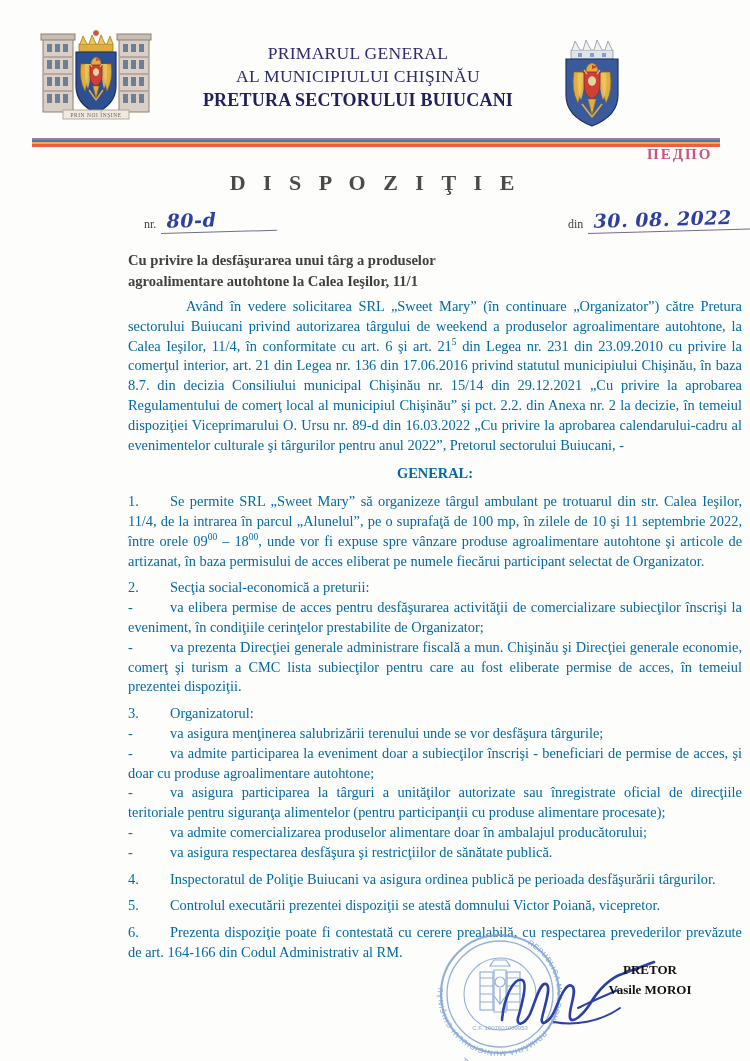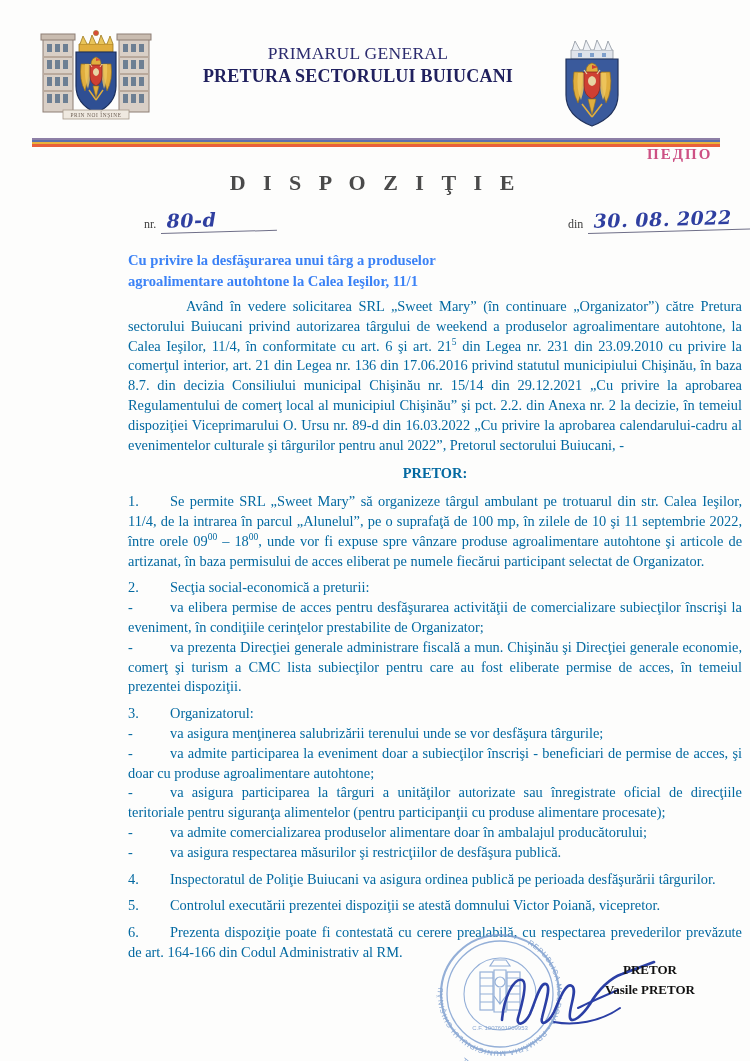--- a/index.html
+++ b/index.html
@@ -142,21 +142,21 @@
   .meta-din .meta-value { min-width: 152px; }
 
   
   .subject {
     position: absolute;
     left: 128px; top: 250px;
     width: 420px;
     font-size: 14.6px;
     font-weight: bold;
     line-height: 1.45;
-    color: #3b82f6;
+    color: #404040;
   }
 
   
   .body {
     position: absolute;
     left: 128px; top: 297px;
     width: 614px;
     font-size: 14.4px;
     line-height: 1.375;
     text-align: justify;
@@ -287,20 +287,21 @@
       <path d="M54 66 l7 10 M68 66 l-7 10" stroke="#e0ae3e" stroke-width="1.4"></path>
 
       <g>
         <rect x="28" y="86" width="66" height="9" fill="#efe9e0" stroke="#a6988a" stroke-width=".8"></rect>
         <text x="61" y="93" font-family="Liberation Serif, serif" font-size="5.4" text-anchor="middle" fill="#6a5d52" letter-spacing=".6">PRIN NOI ÎNŞINE</text>
       </g>
     </svg>
 
     <div class="head-title">
       <div class="l1">PRIMARUL GENERAL</div>
+      <div class="l2">AL MUNICIPIULUI CHIŞINĂU</div>
       <div class="l3">PRETURA SECTORULUI BUIUCANI</div>
     </div>
 
     <svg class="crest-right" viewBox="0 0 66 104">
       <g>
         <path d="M12 24 h42 v9 h-42 z" fill="#dfe3ea" stroke="#8d949e" stroke-width=".8"></path>
         <path d="M13 24 l3 -9 l5 9 M24 24 l3 -10 l5 10 M35 24 l3 -10 l5 10 M46 24 l3 -9 l4 9" fill="#eef1f5" stroke="#8d949e" stroke-width=".8"></path>
         <rect x="19" y="27" width="4" height="4" fill="#7fa0cc"></rect>
         <rect x="31" y="27" width="4" height="4" fill="#7fa0cc"></rect>
         <rect x="43" y="27" width="4" height="4" fill="#7fa0cc"></rect>
@@ -347,34 +348,34 @@
 
   <div class="subject">
     <div>Cu  privire la desfăşurarea  unui târg a produselor</div>
     <div>agroalimentare autohtone la Calea Ieşilor, 11/1</div>
   </div>
 
   <div class="body">
 
     <p class="p-indent"><span>Având în vedere solicitarea SRL „Sweet Mary” (în continuare „Organizator”) către Pretura sectorului Buiucani privind autorizarea târgului de weekend a produselor agroalimentare autohtone, la Calea Ieşilor, 11/4,  în conformitate cu art. 6 şi art. 21</span><sup>5</sup><span> din Legea nr. 231 din 23.09.2010 cu privire la comerţul interior, art. 21 din Legea nr. 136 din 17.06.2016 privind statutul municipiului Chişinău, în baza 8.7. din decizia Consiliului municipal Chişinău nr. 15/14 din 29.12.2021 „Cu privire la aprobarea Regulamentului de comerţ local al municipiul Chişinău” şi pct. 2.2. din Anexa nr. 2 la decizie, în temeiul dispoziţiei Viceprimarului O. Ursu nr. 89-d din 16.03.2022 „Cu privire la aprobarea calendarului-cadru al evenimentelor culturale şi târgurilor pentru anul 2022”, Pretorul sectorului Buiucani, -</span></p>
 
-    <p class="center-bold">PRETOR:</p>
+    <p class="center-bold">GENERAL:</p>
 
     <p class="clause"><span class="clause-num">1.</span><span>Se permite SRL „Sweet Mary” să organizeze târgul ambulant pe trotuarul din str. Calea Ieşilor, 11/4, de la intrarea în parcul „Alunelul”, pe o suprafaţă de 100 mp, în zilele de 10 şi 11 septembrie 2022, între orele 09</span><sup>00</sup><span> – 18</span><sup>00</sup><span>, unde vor fi expuse spre vânzare produse agroalimentare autohtone şi articole de artizanat, în baza permisului de acces eliberat pe numele fiecărui participant selectat de Organizator.</span></p>
 
     <p class="clause"><span class="clause-num">2.</span><span>Secţia social-economică a preturii:</span></p>
     <p><span class="dash">-</span><span>va elibera permise de acces pentru desfăşurarea activităţii de comercializare subiecţilor înscrişi la eveniment, în condiţiile cerinţelor prestabilite de Organizator;</span></p>
     <p><span class="dash">-</span><span>va prezenta Direcţiei generale administrare fiscală a mun. Chişinău şi Direcţiei generale economie, comerţ şi turism a CMC lista subiecţilor pentru care au fost eliberate permise de acces, în temeiul prezentei dispoziţii.</span></p>
 
     <p class="clause"><span class="clause-num">3.</span><span>Organizatorul:</span></p>
     <p><span class="dash">-</span><span>va asigura menţinerea salubrizării terenului unde se vor desfăşura târgurile;</span></p>
     <p><span class="dash">-</span><span>va admite participarea la eveniment doar a subiecţilor înscrişi - beneficiari de permise de acces, şi doar cu produse agroalimentare autohtone;</span></p>
     <p><span class="dash">-</span><span>va asigura participarea la târguri a unităţilor autorizate sau înregistrate oficial de direcţiile teritoriale pentru siguranţa alimentelor (pentru participanţii cu produse alimentare procesate);</span></p>
     <p><span class="dash">-</span><span>va admite comercializarea produselor alimentare doar în ambalajul producătorului;</span></p>
-    <p><span class="dash">-</span><span>va asigura respectarea măsurilor şi restricţiilor de desfăşura publică.</span></p>
+    <p><span class="dash">-</span><span>va asigura respectarea desfăşura şi restricţiilor de sănătate publică.</span></p>
 
     <p class="clause"><span class="clause-num">4.</span><span>Inspectoratul de Poliţie Buiucani va asigura ordinea publică pe perioada desfăşurării târgurilor.</span></p>
 
     <p class="clause"><span class="clause-num">5.</span><span>Controlul executării prezentei dispoziţii se atestă domnului Victor Poiană, vicepretor.</span></p>
 
     <p class="clause"><span class="clause-num">6.</span><span>Prezenta dispoziţie poate fi contestată cu cerere prealabilă, cu respectarea prevederilor prevăzute de art. 164-166 din Codul Administrativ al RM.</span></p>
   </div>
 
   <div class="sign-area">
 
@@ -412,17 +413,17 @@
                  C42 44, 46 26, 52 28 C58 30, 50 52, 48 62 C46 70, 54 68, 60 56
                  C66 42, 72 26, 78 30 C84 34, 74 54, 76 62 C78 68, 88 60, 96 48
                  C104 34, 116 22, 128 18 L160 6"></path>
         <path d="M84 52 C96 46, 110 40, 124 34" stroke-width="2"></path>
         <path d="M60 66 C80 70, 106 66, 126 52" stroke-width="2"></path>
       </g>
     </svg>
 
     <div class="sign-right">
       <div>PRETOR</div>
-      <div>Vasile PRETOR</div>
+      <div>Vasile MOROI</div>
     </div>
   </div>
 
 </div>
 
 </body></html>

